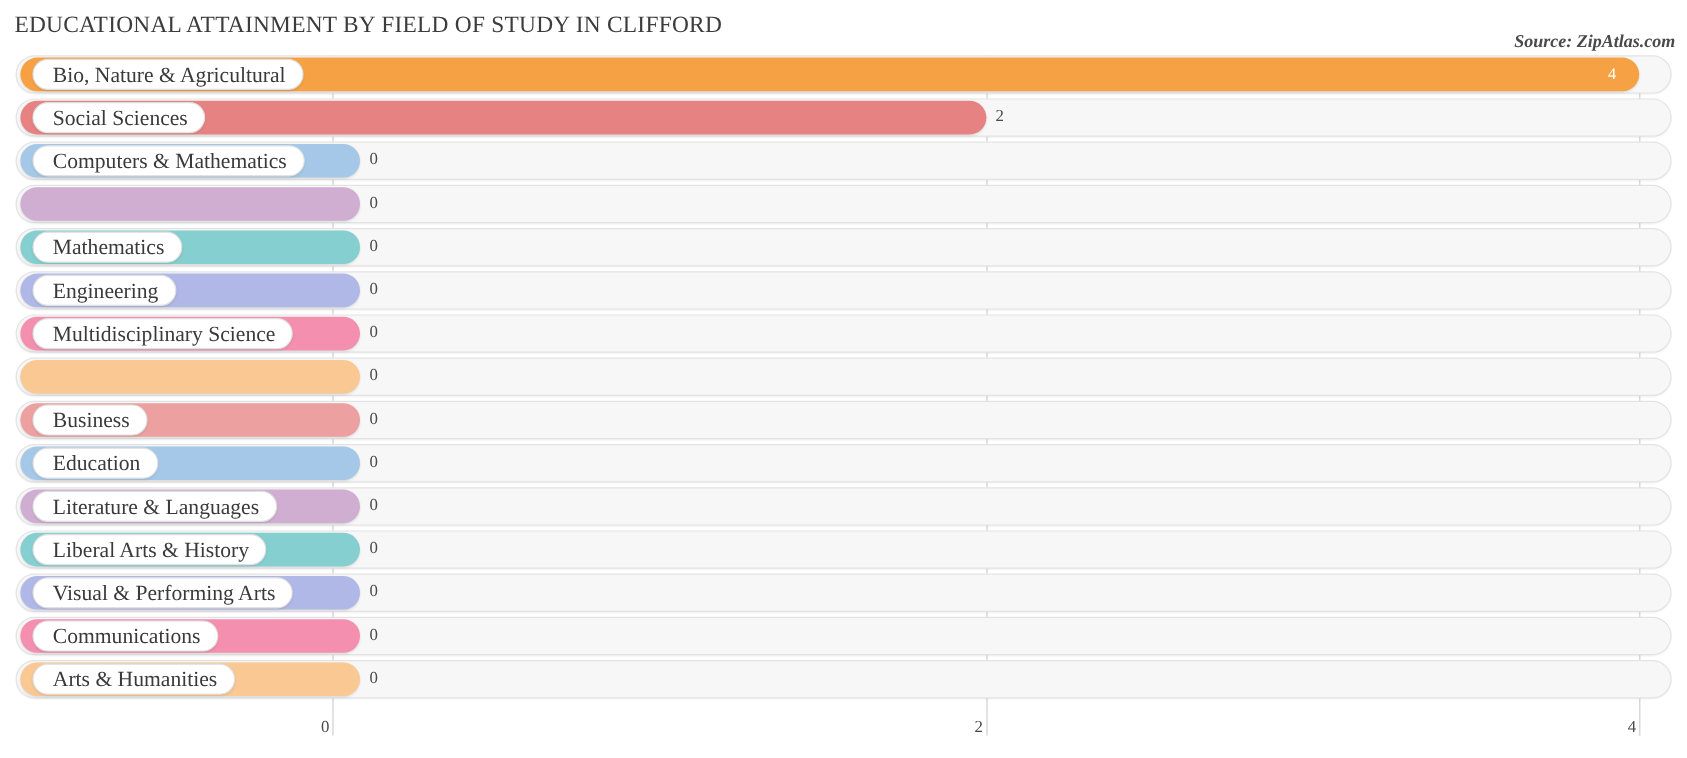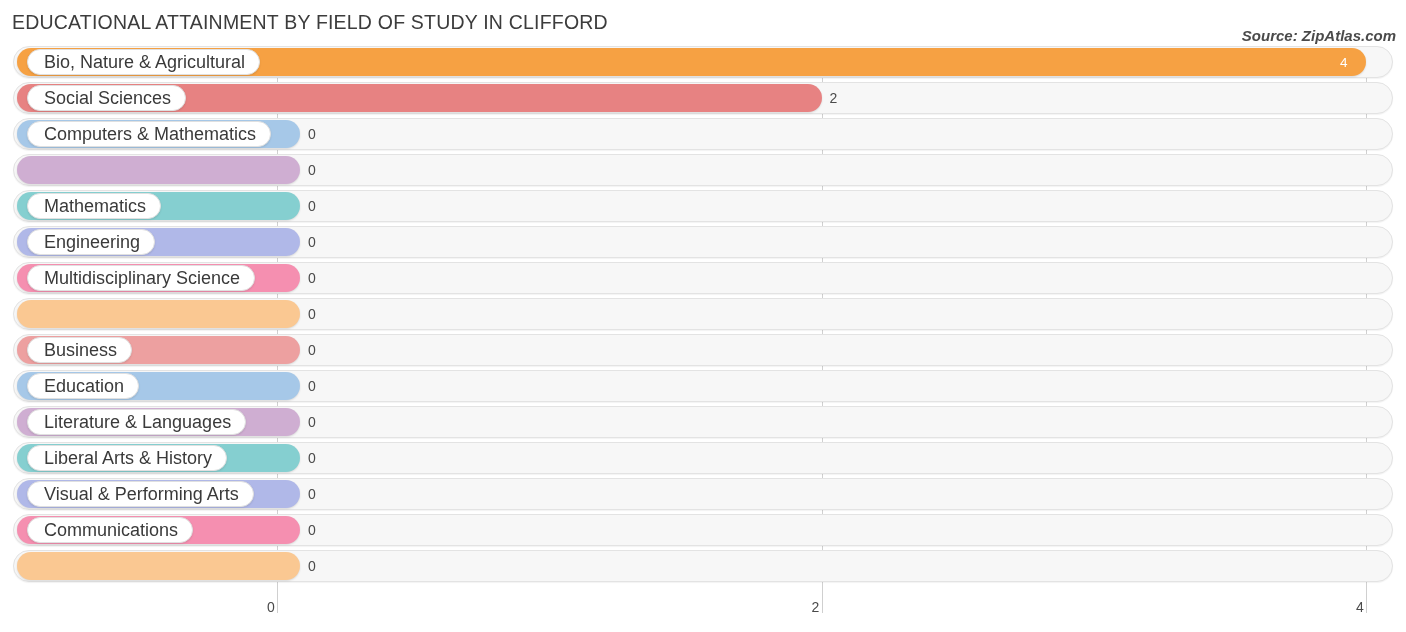--- a/index.html
+++ b/index.html
@@ -3,21 +3,21 @@
 <meta charset="utf-8">
 <style>
   * { box-sizing: border-box; }
   html, body {
     margin: 0; padding: 0;
     width: 1406px; height: 632px;
     background: #ffffff;
     font-family: "Liberation Sans", sans-serif;
     overflow: hidden;
   }
-  .page { position: relative; width: 1170px; height: 632px; background:#fff; }
+  .page { position: relative; width: 1170px; height: 632px; background:#fff;font-family:Liberation Serif, serif; }
 
   
   .header { position:absolute; left:0; top:0; width:1406px; height:46px; }
   .title {
     position:absolute; left:12px; top:11px;
     font-size:19.5px; font-weight:400; color:#3c3c3c;
     letter-spacing:0.2px; white-space:nowrap;
   }
   .source {
     position:absolute; right:10px; top:14px;
@@ -223,20 +223,23 @@
           <div class="track"></div>
           <div class="bar" style="background: rgb(245, 143, 176); width: 283px;"></div>
           <div class="pill">
             <span class="pill-label">Communications</span>
           </div>
           <div class="value-out" style="left: 308px;">0</div>
         </div>
         <div class="row">
           <div class="track"></div>
           <div class="bar" style="background: rgb(250, 200, 146); width: 283px;"></div>
+          <div class="pill">
+            <span class="pill-label">Arts &amp; Humanities</span>
+          </div>
           <div class="value-out" style="left: 308px;">0</div>
         </div>
       </div>
   </div>
 
   <div class="axis" id="axis">
       <div class="tick-mark" style="left: 277px;"></div>
       <div class="tick-label" style="left: 271px;">0</div>
       <div class="tick-mark" style="left: 821.5px;"></div>
       <div class="tick-label" style="left: 815.5px;">2</div>

